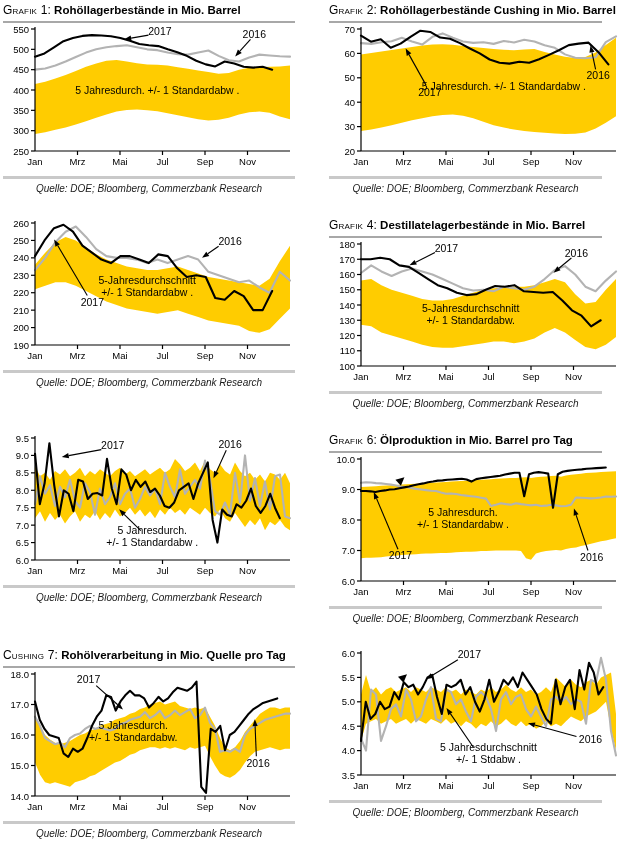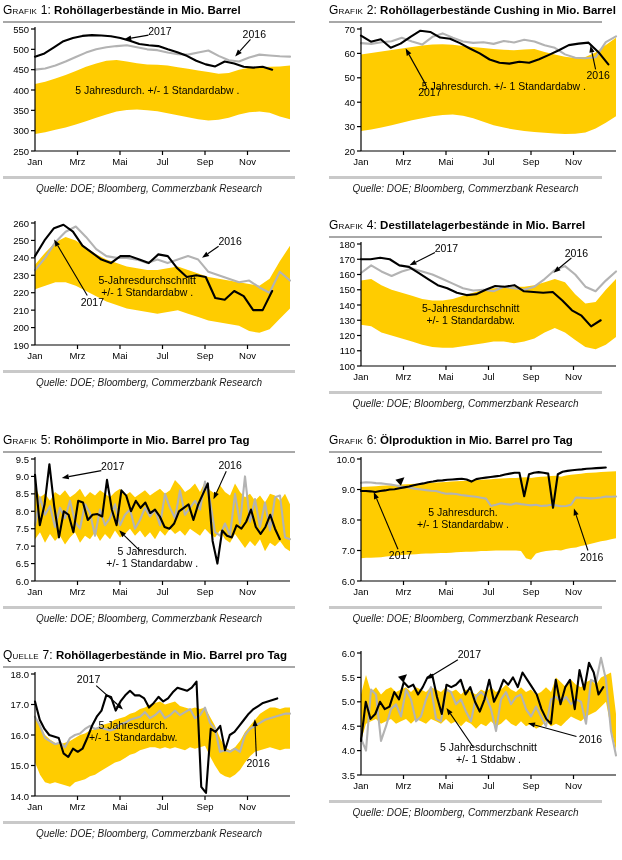--- a/index.html
+++ b/index.html
@@ -199,21 +199,20 @@
         <polygon points="80.45,25.349999999999998 85.53796551990487,19.884416145711498 87.87221872053235,24.531056006445326" fill="#000"></polygon>
         <text x="247.475" y="16.65" font-size="10.5" text-anchor="middle" fill="#000">2016</text>
         <line x1="242.375" y1="18.03" x2="229.93742849172722" y2="28.230898984936324" stroke="#000" stroke-width="1.1"></line>
         <polygon points="224.525,32.67 228.288619543275,26.220568402294784 231.58623744017945,30.241229567577864" fill="#000"></polygon>
       </svg>
     <div class="sep"></div>
     <div class="src">Quelle: DOE; Bloomberg, Commerzbank Research</div>
   </div>
 
   <div class="cell colL">
-    <div class="ctitle"><span class="cpre">Grafik 5:</span> <span class="cmain">Rohölimporte in Mio. Barrel pro Tag</span></div>
     <svg class="plot" width="290" height="148" viewBox="0 0 290 148">
         <polygon points="32,31.885714285714315 37,42.34285714285713 42,38.85714285714286 47,45.82857142857141 52,37.114285714285685 57,40.60000000000002 62,35.37142857142858 67,42.34285714285713 72,38.85714285714286 77,33.62857142857142 82,42.34285714285713 87,37.114285714285685 92,40.60000000000002 97,35.37142857142858 102,38.85714285714286 107,42.34285714285713 112,37.114285714285685 117,33.62857142857142 122,40.60000000000002 127,37.114285714285685 132,42.34285714285713 137,38.85714285714286 142,35.37142857142858 147,40.60000000000002 152,37.114285714285685 157,33.62857142857142 162,38.85714285714286 167,35.37142857142858 172,24.91428571428571 177,30.14285714285714 182,37.114285714285685 187,33.62857142857142 192,28.399999999999977 197,37.114285714285685 202,26.657142857142873 207,35.37142857142858 212,38.85714285714286 217,30.14285714285714 222,37.114285714285685 227,40.60000000000002 232,28.399999999999977 237,37.114285714285685 242,42.34285714285713 247,38.85714285714286 252,45.82857142857141 257,40.60000000000002 262,47.57142857142857 267,38.85714285714286 272,40.60000000000002 277,45.82857142857141 282,38.85714285714286 287,49.314285714285745 287,96.37142857142858 282,92.88571428571427 277,85.91428571428571 272,91.14285714285714 267,87.65714285714287 262,96.37142857142858 257,84.17142857142856 252,91.14285714285714 247,85.91428571428571 242,92.88571428571427 237,85.91428571428571 232,78.94285714285715 227,87.65714285714287 222,84.17142857142856 217,75.45714285714286 212,82.42857142857143 207,78.94285714285715 202,73.71428571428572 197,80.68571428571428 192,77.19999999999999 187,73.71428571428572 182,80.68571428571428 177,75.45714285714286 172,78.94285714285715 167,73.71428571428572 162,80.68571428571428 157,75.45714285714286 152,84.17142857142856 147,77.19999999999999 142,82.42857142857143 137,75.45714285714286 132,80.68571428571428 127,73.71428571428572 122,78.94285714285715 117,82.42857142857143 112,75.45714285714286 107,84.17142857142856 102,78.94285714285715 97,85.91428571428571 92,77.19999999999999 87,84.17142857142856 82,80.68571428571428 77,87.65714285714287 72,77.19999999999999 67,82.42857142857143 62,89.4 57,80.68571428571428 52,85.91428571428571 47,78.94285714285715 42,87.65714285714287 37,77.19999999999999 32,84.17142857142856" fill="#FFCC00"></polygon>
         <polyline points="32,70.22857142857144 37,42.34285714285713 42,59.77142857142856 47,51.057142857142836 52,71.97142857142859 57,52.80000000000001 62,63.25714285714287 67,45.82857142857141 72,66.74285714285713 77,73.71428571428572 82,49.314285714285745 87,58.028571428571425 92,80.68571428571428 97,54.542857142857116 102,70.22857142857144 107,63.25714285714287 112,49.314285714285745 117,70.22857142857144 122,59.77142857142856 127,54.542857142857116 132,73.71428571428572 137,65 142,52.80000000000001 147,61.514285714285734 152,54.542857142857116 157,70.22857142857144 162,38.85714285714286 167,52.80000000000001 172,63.25714285714287 177,35.37142857142858 182,59.77142857142856 187,52.80000000000001 192,45.82857142857141 197,54.542857142857116 202,26.657142857142873 207,45.82857142857141 212,77.19999999999999 217,80.68571428571428 222,68.48571428571427 227,80.68571428571428 232,38.85714285714286 237,68.48571428571427 242,21.42857142857143 247,66.74285714285713 252,44.08571428571429 257,71.97142857142859 262,47.57142857142857 267,75.45714285714286 272,42.34285714285713 277,40.60000000000002 282,82.42857142857143 287,84.17142857142856" fill="none" stroke="#b3b3b3" stroke-width="2.1" stroke-linejoin="round" stroke-linecap="round"></polyline>
         <polyline points="32,19.685714285714255 36.8,70.22857142857144 41.6,49.314285714285745 46.4,9.228571428571442 51.2,51.057142857142836 56,82.42857142857143 60.8,56.28571428571429 65.6,59.77142857142856 70.4,77.19999999999999 75.19999999999999,45.82857142857141 80,47.57142857142857 84.8,65 89.6,59.77142857142856 94.4,59.07428571428571 99.2,61.514285714285734 104,24.91428571428571 108.8,54.542857142857116 113.6,70.22857142857144 118.39999999999999,35.37142857142858 123.2,40.60000000000002 128,56.28571428571429 132.8,45.82857142857141 137.6,52.80000000000001 142.39999999999998,47.57142857142857 147.2,58.028571428571425 152,54.542857142857116 156.8,61.514285714285734 161.6,71.97142857142859 166.4,73.71428571428572 171.2,68.48571428571427 176,56.28571428571429 180.79999999999998,52.80000000000001 185.6,49.314285714285745 190.4,65 195.2,49.314285714285745 200,38.85714285714286 204.79999999999998,28.399999999999977 209.6,85.91428571428571 214.4,108.57142857142857 219.2,75.45714285714286 224,80.68571428571428 228.79999999999998,82.42857142857143 233.6,70.22857142857144 238.39999999999998,73.71428571428572 243.2,66.74285714285713 248,54.542857142857116 252.79999999999998,71.97142857142859 257.6,78.94285714285715 262.4,71.97142857142859 267.2,59.77142857142856 272,73.71428571428572 276.79999999999995,84.17142857142856" fill="none" stroke="#000000" stroke-width="2.1" stroke-linejoin="round" stroke-linecap="round"></polyline>
         <line x1="32" y1="2" x2="32" y2="126" stroke="#000" stroke-width="1.2"></line>
         <line x1="32" y1="126" x2="287" y2="126" stroke="#000" stroke-width="1.2"></line>
         <line x1="28" y1="126" x2="32" y2="126" stroke="#000" stroke-width="1.2"></line>
         <text x="26" y="129.5" font-size="9.5" text-anchor="end" fill="#000">6.0</text>
         <line x1="28" y1="108.57142857142857" x2="32" y2="108.57142857142857" stroke="#000" stroke-width="1.2"></line>
         <text x="26" y="112.07142857142857" font-size="9.5" text-anchor="end" fill="#000">6.5</text>
@@ -292,21 +291,21 @@
         <text x="262.775" y="105.71000000000001" font-size="10.5" text-anchor="middle" fill="#000">2016</text>
         <line x1="258.95000000000005" y1="95.5" x2="247.13788433310208" y2="60.05101972051818" stroke="#000" stroke-width="1.1"></line>
         <polygon points="244.92499999999998,53.410000000000004 249.6045488007231,59.22909125393739 244.67121986548105,60.87294818709896" fill="#000"></polygon>
         <polygon points="66.42500000000001,24.740000000000002 75.42500000000001,22.240000000000002 71.92500000000001,30.740000000000002" fill="#000"></polygon>
       </svg>
     <div class="sep"></div>
     <div class="src">Quelle: DOE; Bloomberg, Commerzbank Research</div>
   </div>
 
   <div class="cell colL">
-    <div class="ctitle"><span class="cpre">Quelle 7:</span> <span class="cmain">Rohöllagerbestände in Mio. Barrel pro Tag</span></div>
+    <div class="ctitle"><span class="cpre">Cushing 7:</span> <span class="cmain">Rohölverarbeitung in Mio. Quelle pro Tag</span></div>
     <svg class="plot" width="290" height="148" viewBox="0 0 290 148">
         <polygon points="32,45.17500000000004 37,55.84999999999998 42,65 47,69.57500000000002 52,72.625 57,74.15000000000002 62,72.625 67,71.09999999999998 72,68.04999999999998 77,65 82,63.47499999999998 87,60.42500000000004 92,58.90000000000002 97,55.84999999999998 102,54.32499999999996 107,52.80000000000004 112,49.75 117,48.22499999999998 122,46.69999999999996 127,43.65000000000002 132,42.125 137,39.07499999999996 142,37.55000000000004 147,34.5 152,32.97499999999998 157,31.44999999999996 162,34.5 167,32.97499999999998 172,31.44999999999996 177,36.02500000000002 182,37.55000000000004 187,39.07499999999996 192,37.55000000000004 197,39.07499999999996 202,37.55000000000004 207,46.69999999999996 212,55.84999999999998 217,68.04999999999998 222,77.20000000000002 227,80.25 232,77.20000000000002 237,71.09999999999998 242,61.94999999999996 247,55.84999999999998 252,49.75 257,43.65000000000002 262,40.59999999999998 267,37.55000000000004 272,37.55000000000004 277,39.07499999999996 282,37.55000000000004 287,37.55000000000004 287,78.72499999999998 282,78.72499999999998 277,80.25 272,78.72499999999998 267,77.20000000000002 262,78.72499999999998 257,80.25 252,81.77500000000002 247,86.34999999999998 242,92.45000000000002 237,100.07500000000002 232,104.65000000000002 227,107.70000000000002 222,106.17499999999998 217,103.125 212,95.5 207,86.34999999999998 202,75.67499999999998 197,77.20000000000002 192,78.72499999999998 187,77.20000000000002 182,80.25 177,78.72499999999998 172,77.20000000000002 167,78.72499999999998 162,77.20000000000002 157,78.72499999999998 152,77.20000000000002 147,77.20000000000002 142,78.72499999999998 137,80.25 132,83.29999999999998 127,84.82500000000002 122,87.875 117,90.92499999999998 112,92.45000000000002 107,95.5 102,98.54999999999998 97,101.59999999999998 92,104.65000000000002 87,106.17499999999998 82,109.22499999999998 77,110.75 72,112.27500000000002 67,116.84999999999998 62,115.32500000000002 57,113.79999999999998 52,112.27500000000002 47,113.79999999999998 42,112.27500000000002 37,104.65000000000002 32,92.45000000000002" fill="#FFCC00"></polygon>
         <polyline points="32,46.69999999999996 37,55.84999999999998 42,68.04999999999998 47,71.09999999999998 52,74.15000000000002 57,72.625 62,77.20000000000002 67,68.04999999999998 72,65 77,63.47499999999998 82,58.90000000000002 87,55.84999999999998 92,58.90000000000002 97,57.375 102,58.90000000000002 107,60.42500000000004 112,58.90000000000002 117,54.32499999999996 122,52.80000000000004 127,49.75 132,48.22499999999998 137,46.69999999999996 142,42.125 147,48.22499999999998 152,45.17500000000004 157,40.59999999999998 162,48.22499999999998 167,45.17500000000004 172,40.59999999999998 177,45.17500000000004 182,42.125 187,39.07499999999996 192,48.22499999999998 197,45.17500000000004 202,37.55000000000004 207,52.80000000000004 212,58.90000000000002 217,81.77500000000002 222,80.25 227,81.77500000000002 232,78.72499999999998 237,81.77500000000002 242,65 247,58.90000000000002 252,55.84999999999998 257,52.80000000000004 262,49.75 267,48.22499999999998 272,46.69999999999996 277,45.17500000000004 282,43.65000000000002 287,43.65000000000002" fill="none" stroke="#b3b3b3" stroke-width="2.1" stroke-linejoin="round" stroke-linecap="round"></polyline>
         <polyline points="32,31.44999999999996 36.75,49.75 41.5,58.90000000000002 46.25,65 51,66.52500000000002 55.75,68.04999999999998 60.5,83.29999999999998 65.25,86.96000000000002 70,78.72499999999998 74.75,81.77500000000002 79.5,78.72499999999998 84.25,68.04999999999998 89,55.84999999999998 93.75,46.69999999999996 98.5,40.59999999999998 103.25,25.34999999999998 108,26.875 112.75,40.59999999999998 117.50000000000001,31.44999999999996 122.25,25.34999999999998 126.99999999999999,20.77500000000002 131.75,25.34999999999998 136.5,25.34999999999998 141.25,28.40000000000002 146,37.55000000000004 150.75,32.97499999999998 155.5,26.875 160.25,31.44999999999996 165,28.40000000000002 169.75,22.30000000000004 174.5,17.72499999999998 179.25,19.25 184,20.77500000000002 188.75,17.72499999999998 193.5,11.625 198.25,116.84999999999998 203.00000000000003,122.95000000000002 207.75,58.90000000000002 212.5,61.94999999999996 217.24999999999997,55.84999999999998 221.99999999999997,80.25 226.75,65 231.49999999999997,61.94999999999996 236.24999999999997,55.84999999999998 241,49.75 245.74999999999997,43.65000000000002 250.5,39.07499999999996 255.24999999999997,36.02500000000002 260,32.97499999999998 264.75,31.44999999999996 269.5,29.92500000000004 274.25,28.40000000000002" fill="none" stroke="#000000" stroke-width="2.1" stroke-linejoin="round" stroke-linecap="round"></polyline>
         <line x1="32" y1="2" x2="32" y2="126" stroke="#000" stroke-width="1.2"></line>
         <line x1="32" y1="126" x2="287" y2="126" stroke="#000" stroke-width="1.2"></line>
         <line x1="28" y1="126" x2="32" y2="126" stroke="#000" stroke-width="1.2"></line>
         <text x="26" y="129.5" font-size="9.5" text-anchor="end" fill="#000">14.0</text>
         <line x1="28" y1="95.5" x2="32" y2="95.5" stroke="#000" stroke-width="1.2"></line>
         <text x="26" y="99" font-size="9.5" text-anchor="end" fill="#000">15.0</text>

